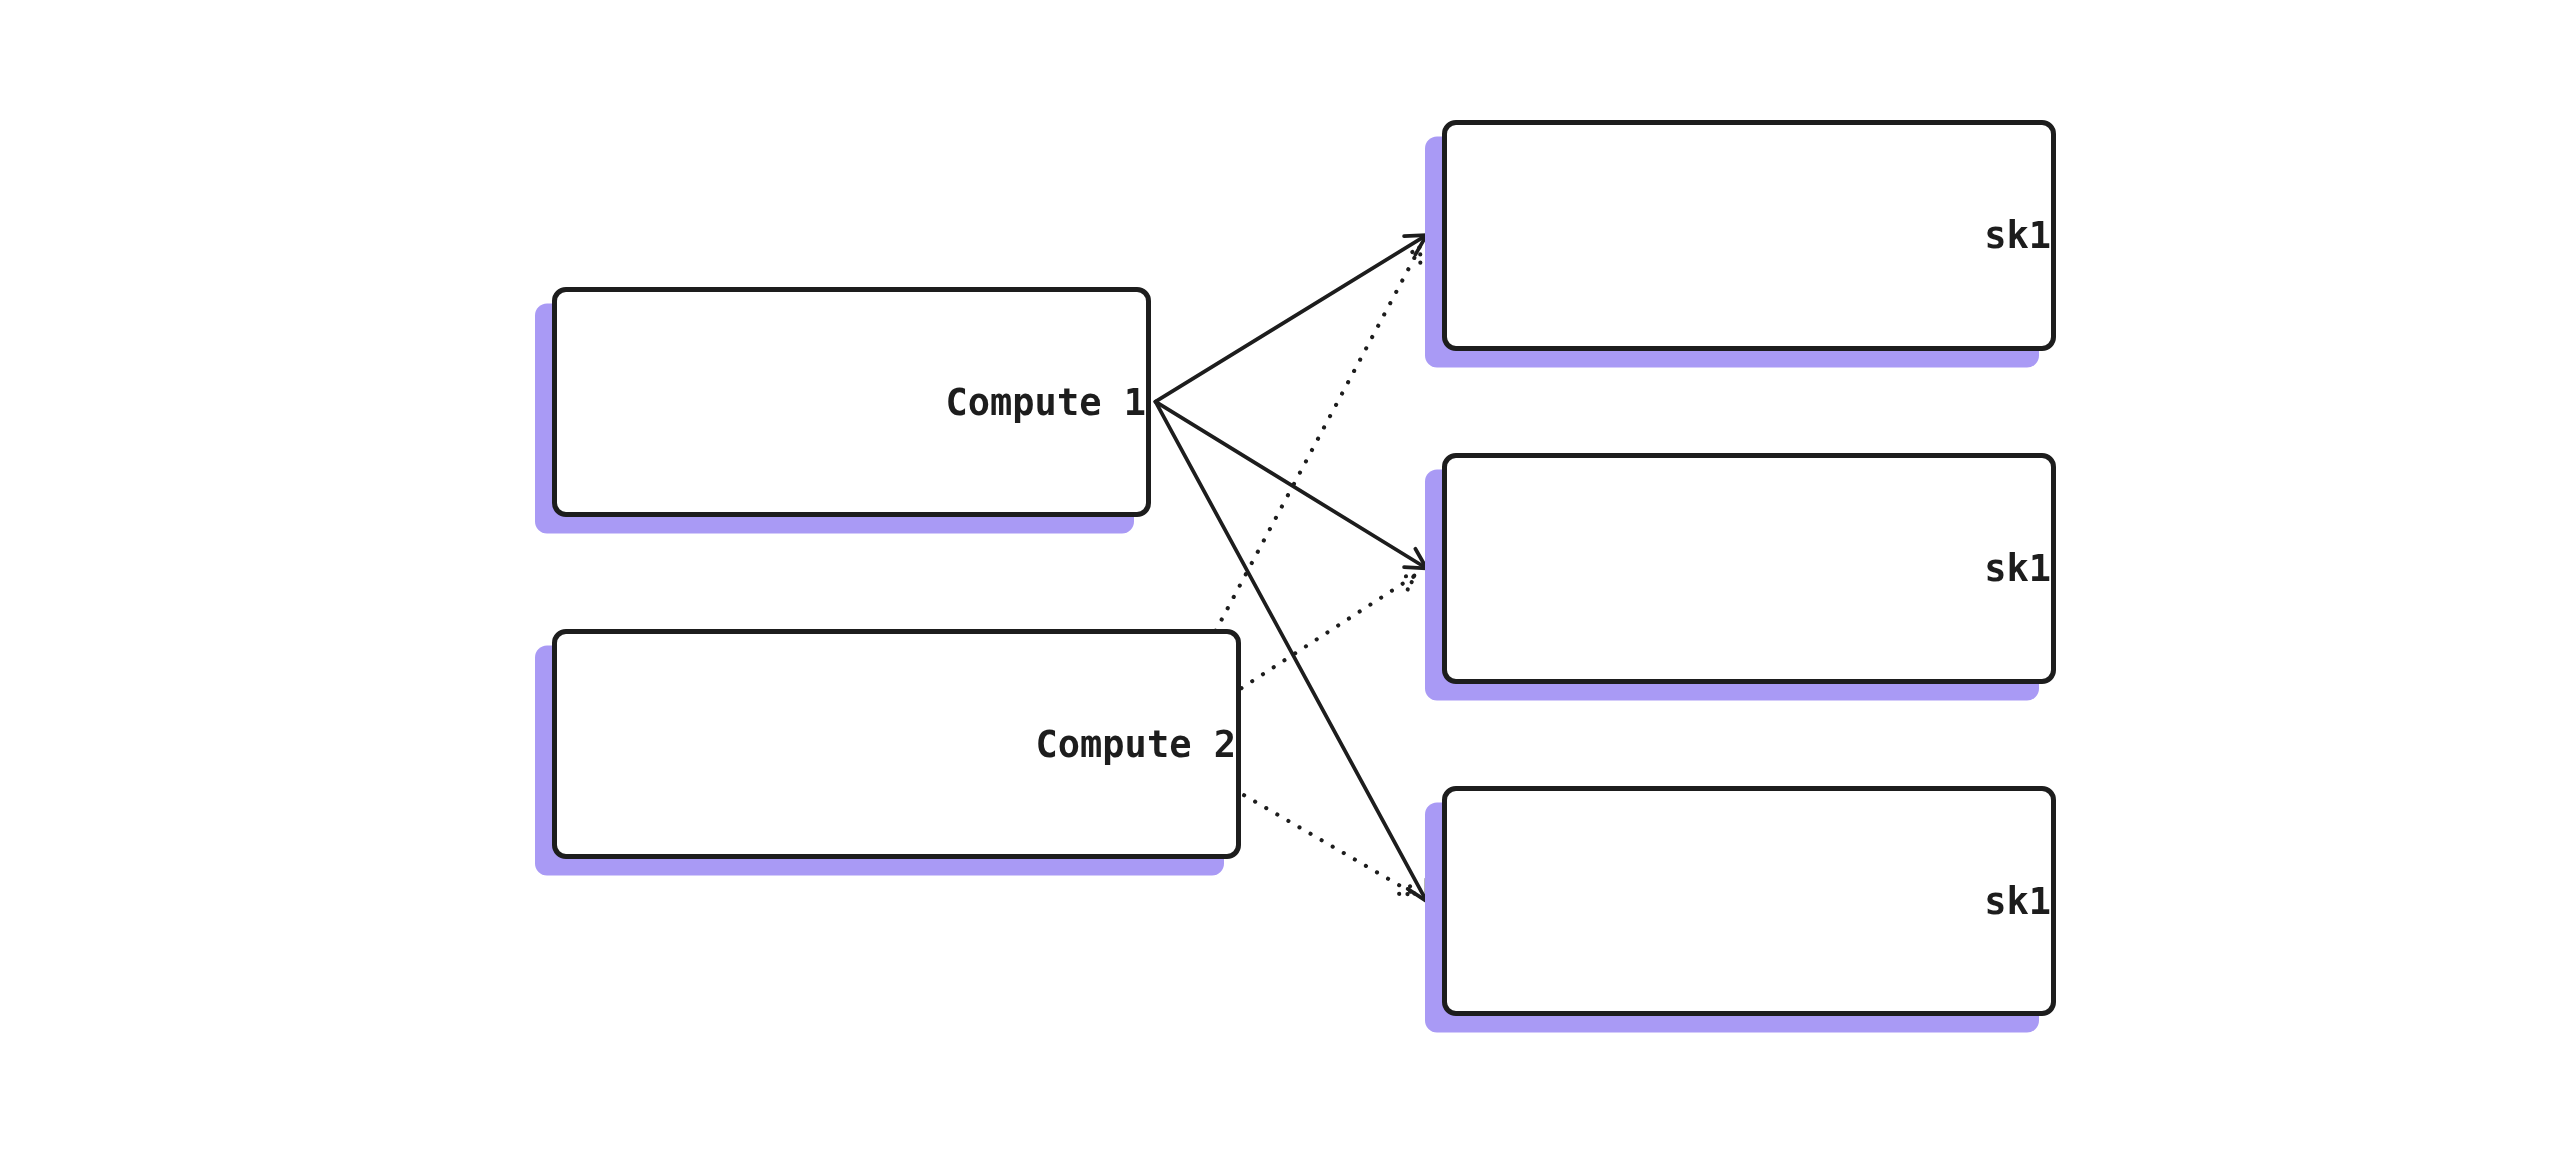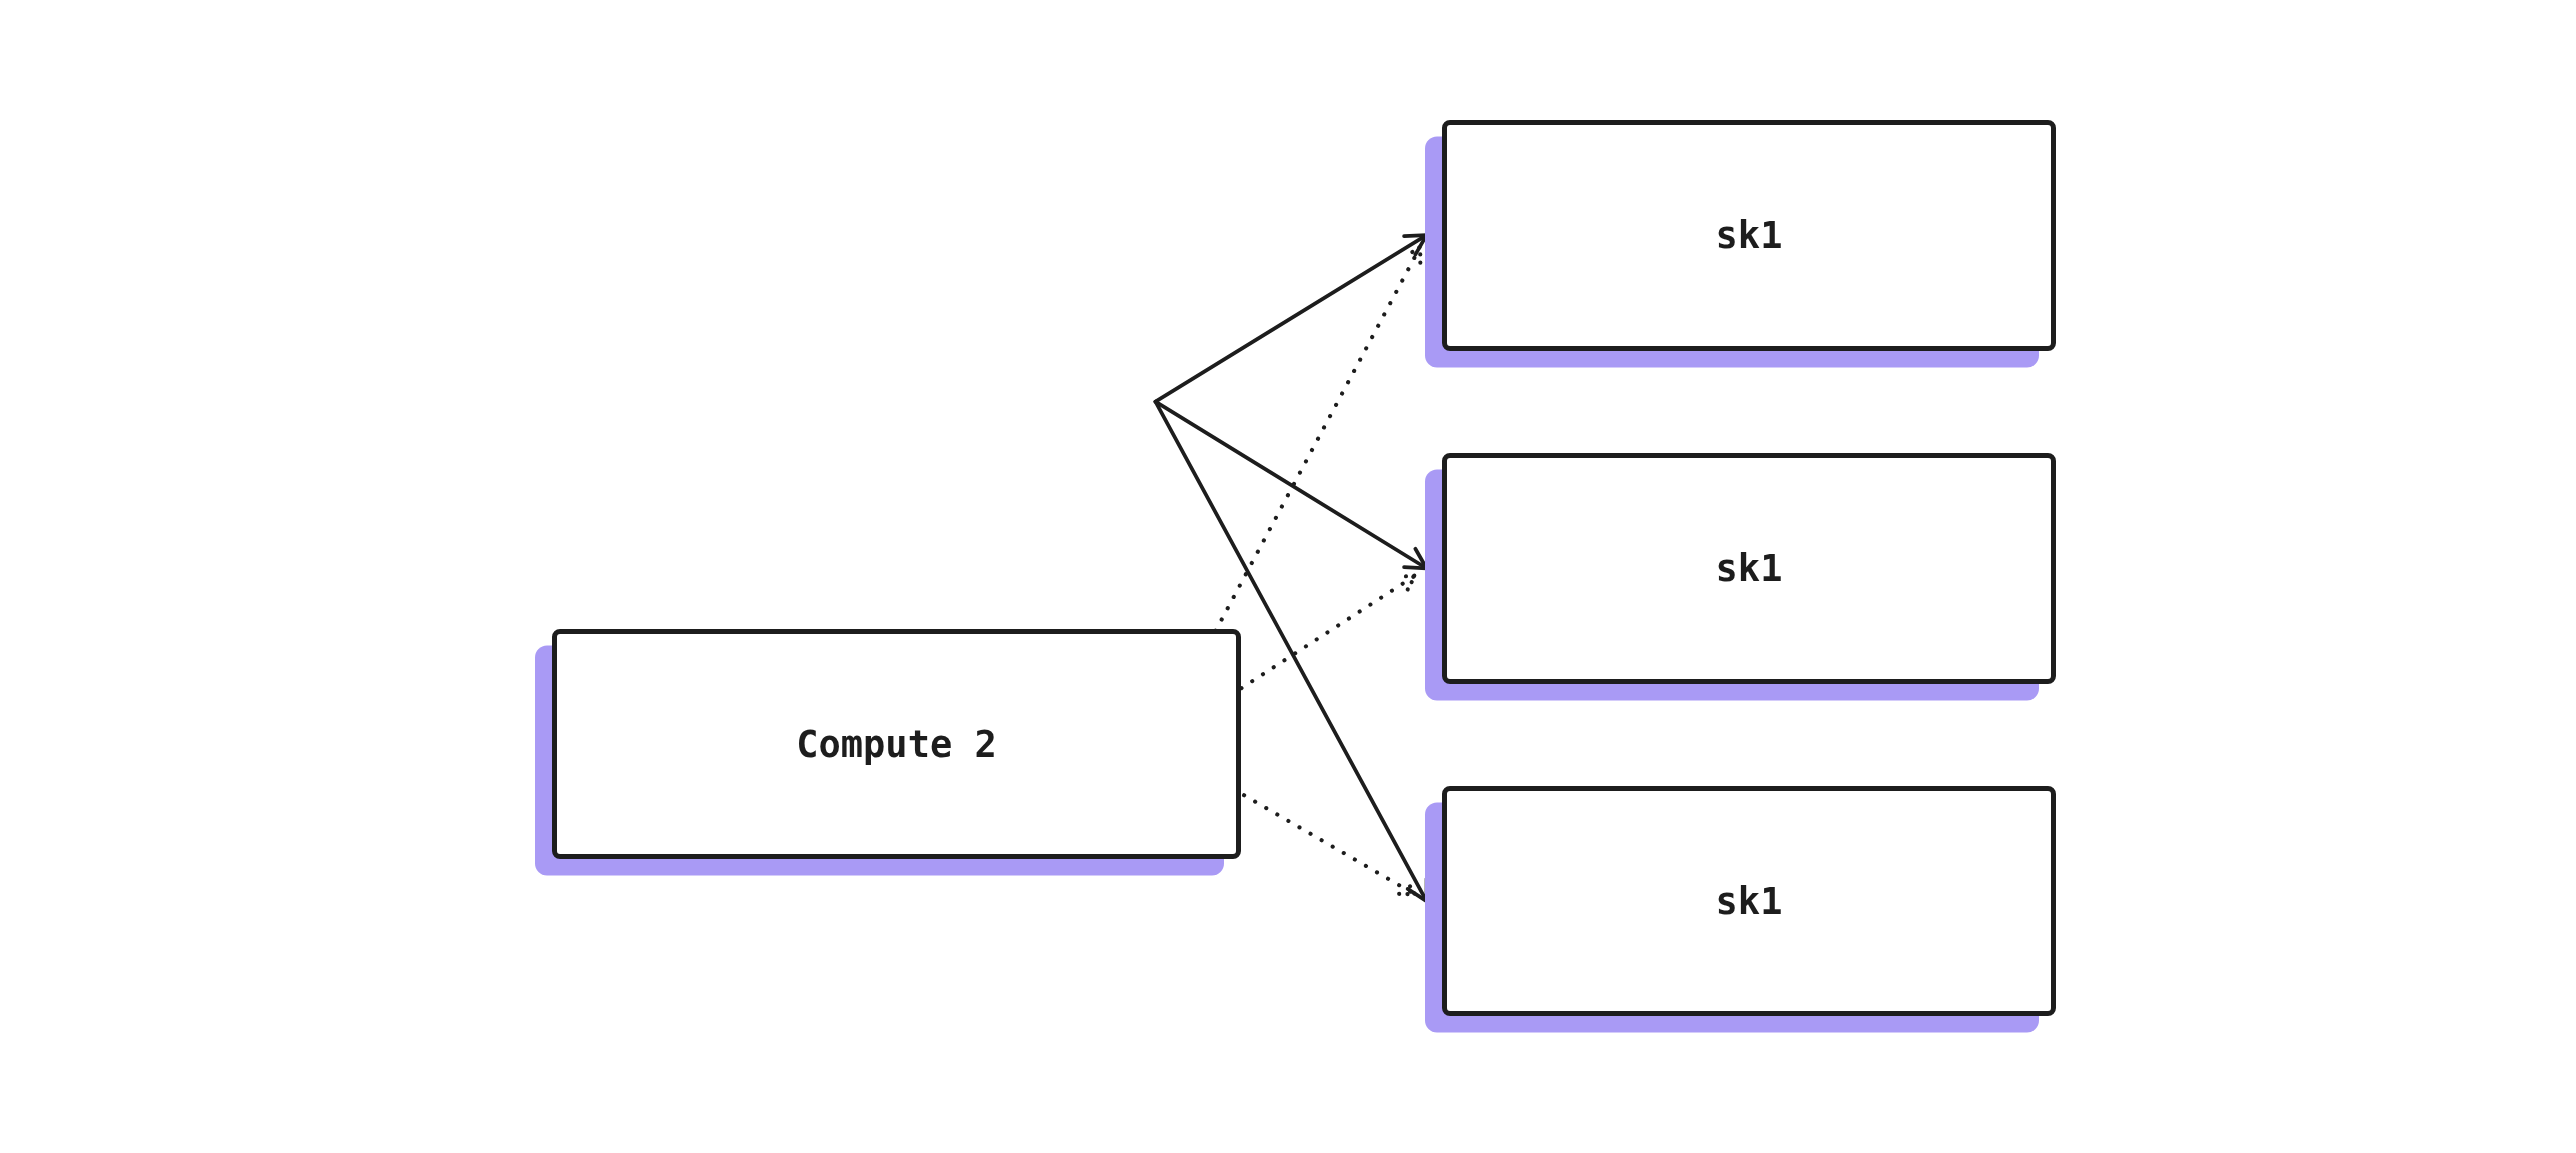--- a/index.html
+++ b/index.html
@@ -31,24 +31,24 @@
     inset: 0;
     transform: translate(-17px, 16.5px);
     background: var(--shadow-color);
     border-radius: 12px;
   }
   .node-box {
     position: absolute;
     inset: 0;
     background: var(--node-fill);
     border: 5.2px solid var(--line-color);
-    border-radius: 8px;
+    border-radius: 14px;
     display: flex;
     align-items: center;
-    justify-content: center;
+    justify-content: flex-end;
   }
   .node-label {
     font-family: "DejaVu Sans Mono", "Liberation Mono", monospace;
     font-weight: 700;
     font-size: 37px;
     color: var(--line-color);
     letter-spacing: 0px;
     white-space: pre;
   }
   
@@ -83,20 +83,26 @@
       <g>
         <line x1="1543" y1="993.5" x2="1889.8927776324476" y2="768.78630841213" stroke="#1d1d1d" stroke-linecap="round" stroke-width="5.5" stroke-dasharray="0.1 17"></line>
         <path d="M 1879.899077451027 787.2559038782974 L 1889.8927776324476 768.78630841213 L 1868.9515296943518 770.3560646974172" fill="none" stroke="#1d1d1d" stroke-linecap="round" stroke-linejoin="round" stroke-width="5.5" stroke-dasharray="0.1 11"></path>
       </g>
       <g>
         <line x1="1543" y1="993.5" x2="1889.430185312532" y2="1194.4677870597561" stroke="#1d1d1d" stroke-linecap="round" stroke-width="5.5" stroke-dasharray="0.1 17"></line>
         <path d="M 1868.4371019947396 1193.928850317436 L 1889.430185312532 1194.4677870597561 L 1878.5410736199563 1176.5115278015865" fill="none" stroke="#1d1d1d" stroke-linecap="round" stroke-linejoin="round" stroke-width="5.5" stroke-dasharray="0.1 11"></path>
       </g>
     </svg>
 
+  <div class="node node-compute-1">
+    <div class="node-shadow"></div>
+    <div class="node-box">
+      <span class="node-label">Compute 1</span>
+    </div>
+  </div>
 
   <div class="node node-compute-2">
     <div class="node-shadow"></div>
     <div class="node-box">
       <span class="node-label">Compute 2</span>
     </div>
   </div>
 
   <div class="node node-sk1-top">
     <div class="node-shadow"></div>

